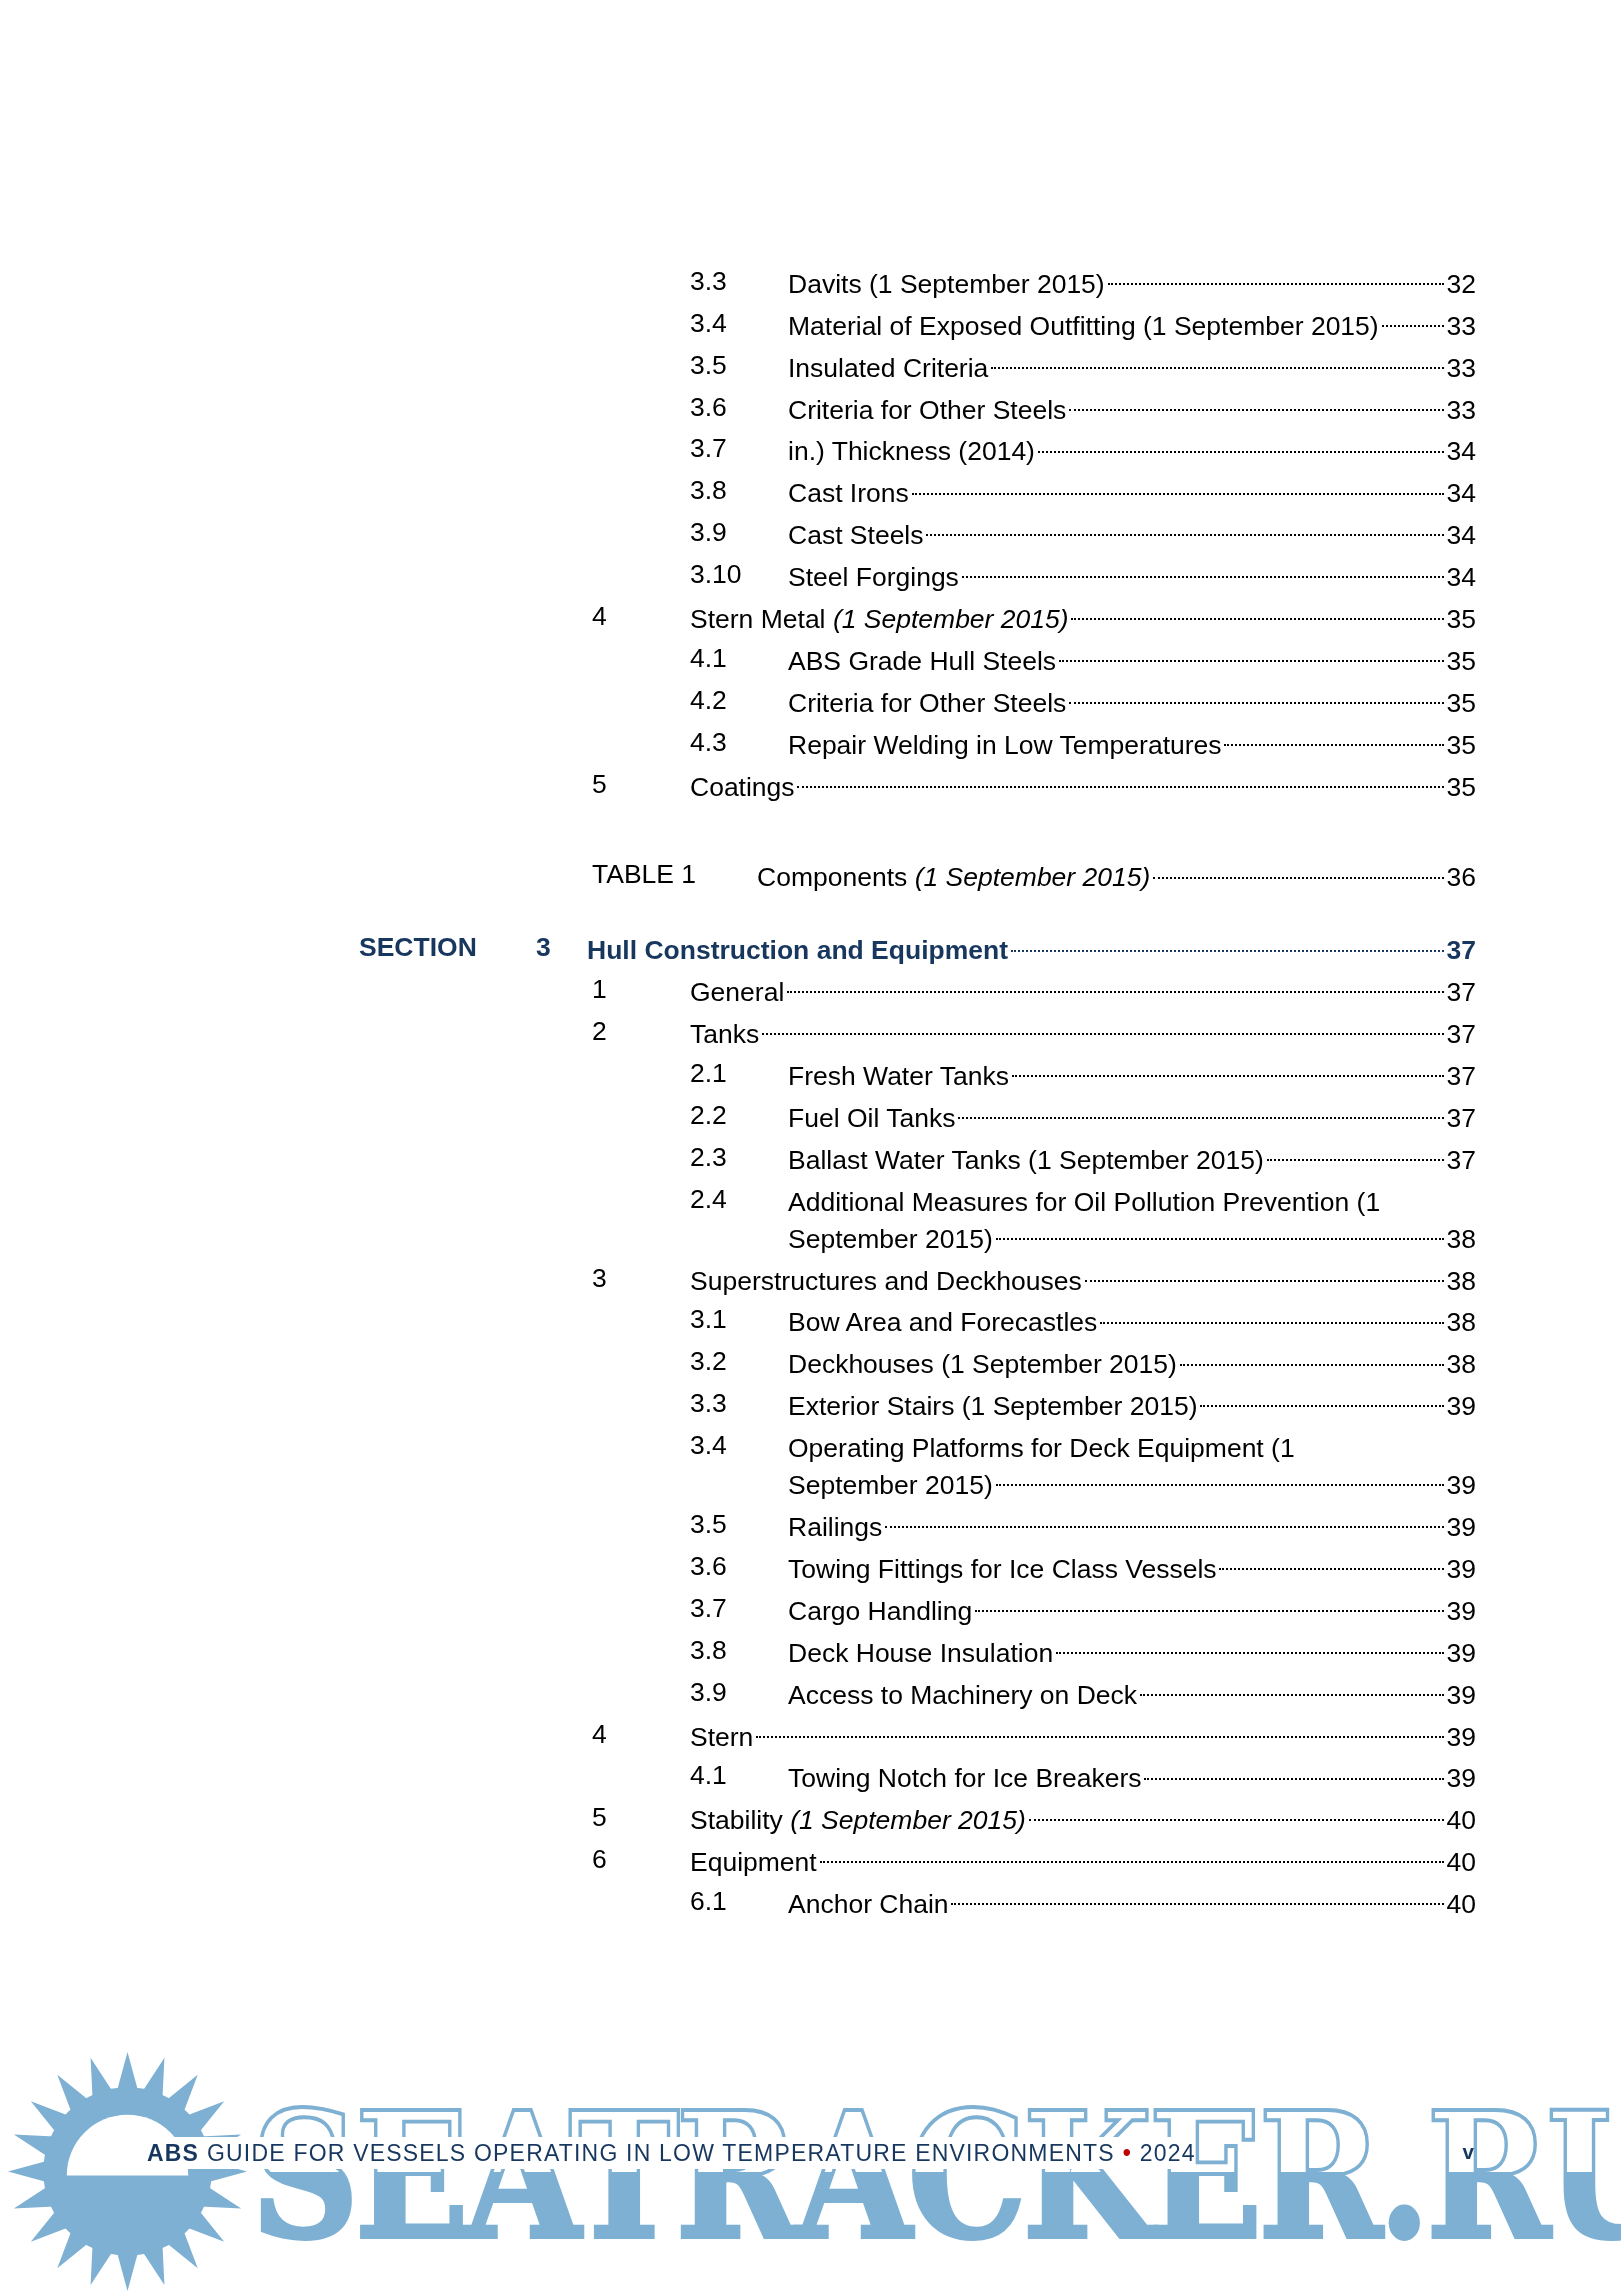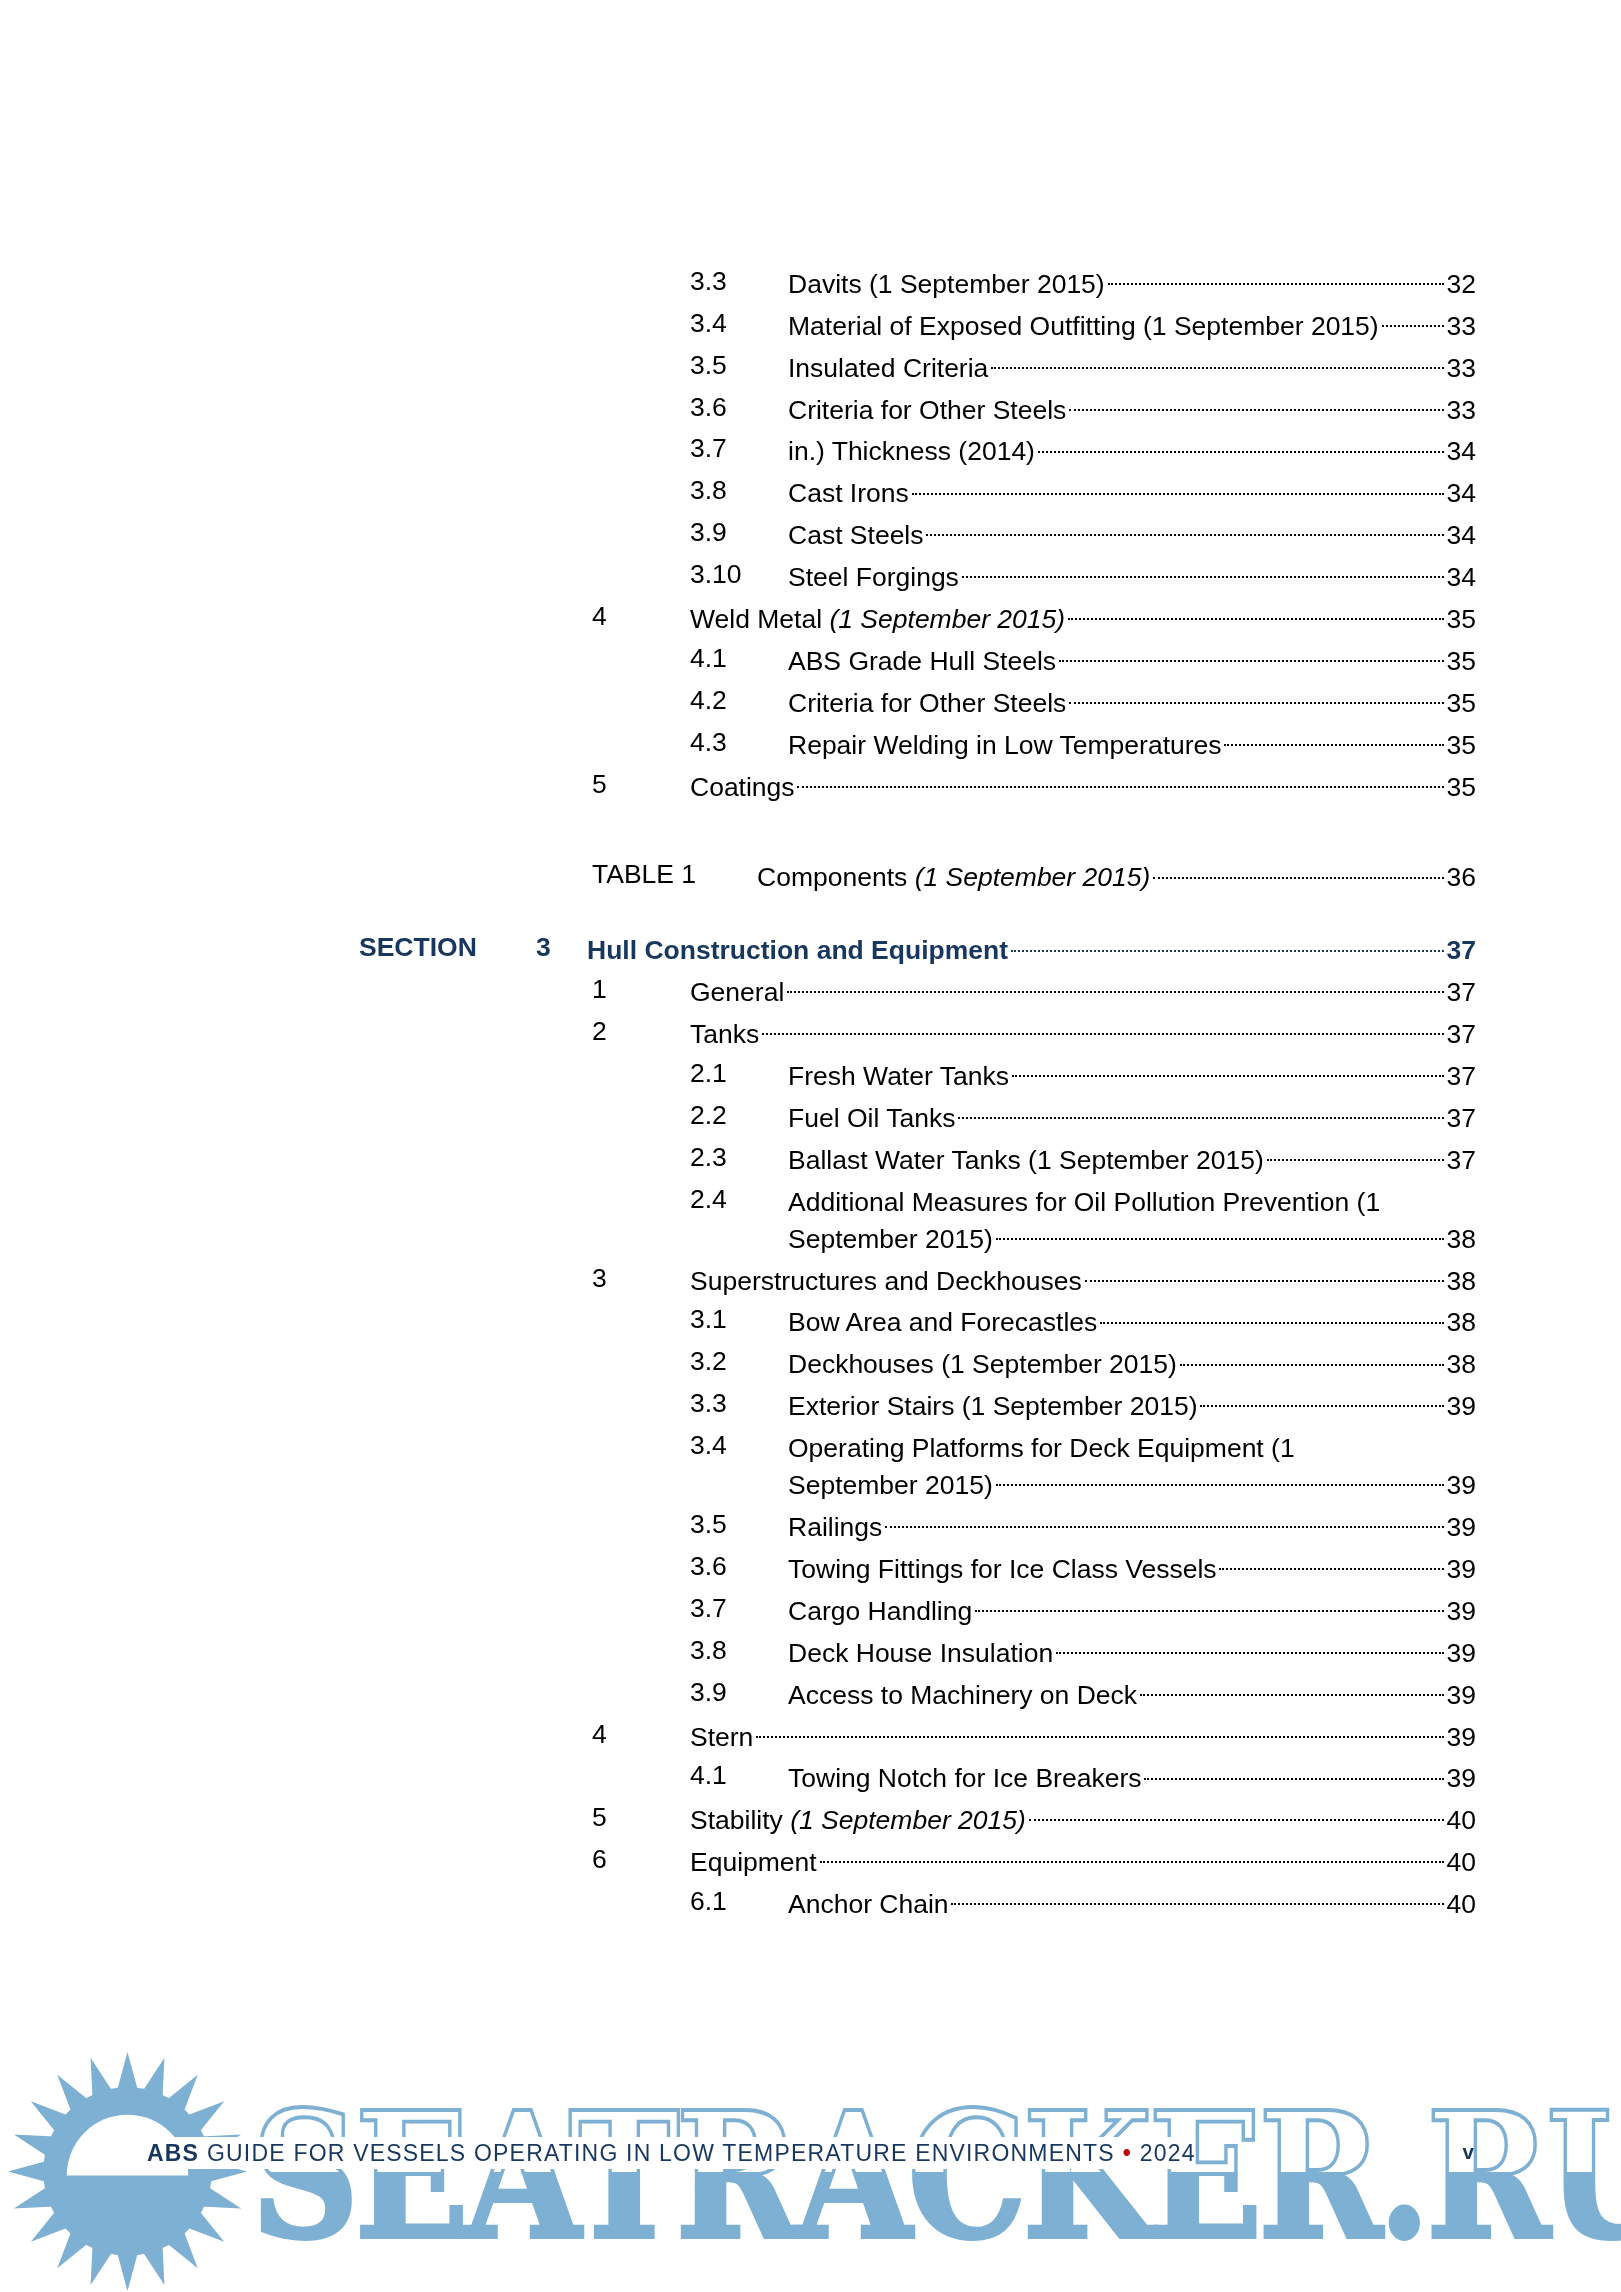--- a/index.html
+++ b/index.html
@@ -171,21 +171,21 @@
             <span class="txt"><span>Steel Forgings</span></span>
             <span class="leader"></span>
             <span class="pg">34</span>
           </div>
         </div>
       </div>
       <div class="row l2">
         <span class="num">4</span>
         <div class="content">
           <div class="line last">
-            <span class="txt"><span>Weld Metal </span><span class="it">(1 September 2015)</span></span>
+            <span class="txt"><span>Stern Metal </span><span class="it">(1 September 2015)</span></span>
             <span class="leader"></span>
             <span class="pg">35</span>
           </div>
         </div>
       </div>
       <div class="row l3">
         <span class="num">4.1</span>
         <div class="content">
           <div class="line last">
             <span class="txt"><span>ABS Grade Hull Steels</span></span>

